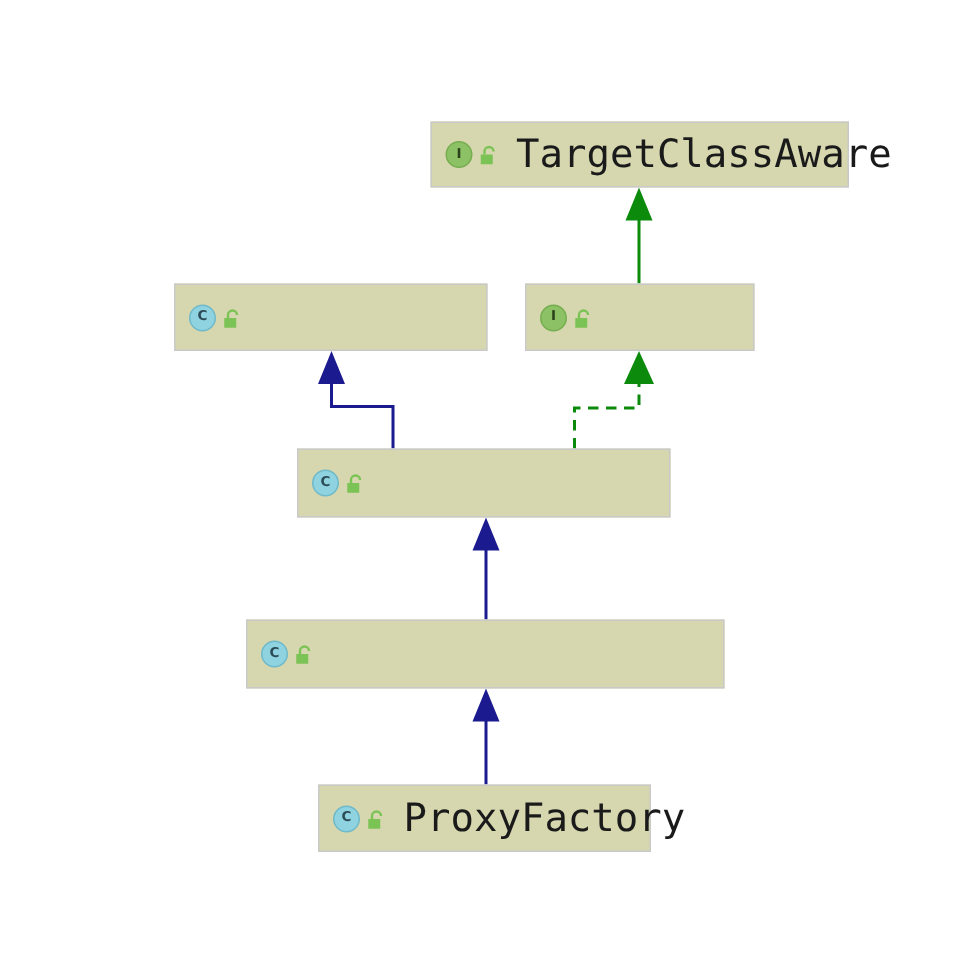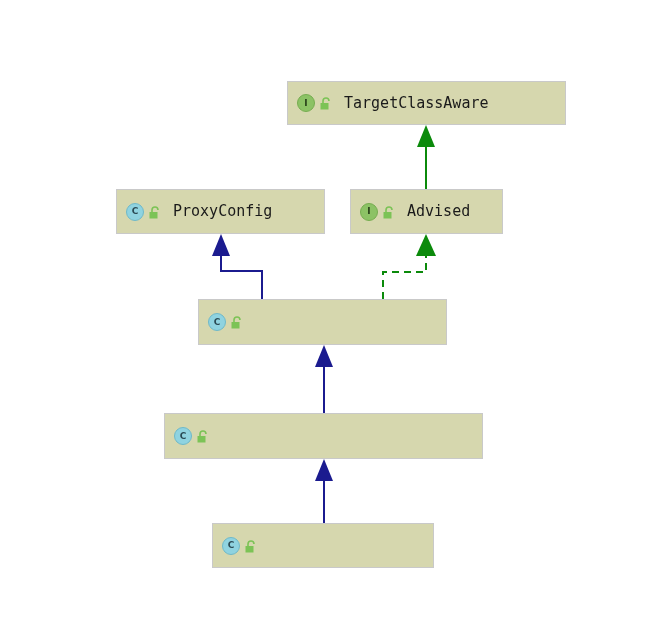--- a/index.html
+++ b/index.html
@@ -70,21 +70,21 @@
   .lock-icon {
     flex: 0 0 auto;
     width: 13px;
     height: 14px;
     margin-right: 12px;
     display: inline-block;
   }
 
   .node-label {
     font-family: "DejaVu Sans Mono", "Liberation Mono", monospace;
-    font-size: 15px;
+    font-size: 26px;
     color: #1a1a1a;
     letter-spacing: 0px;
     line-height: 1;
   }
 
   
   #node-target-class-aware { left: 287px; top: 81px;  width: 279px; height: 44px; }
   #node-proxy-config       { left: 116px; top: 189px; width: 209px; height: 45px; }
   #node-advised            { left: 350px; top: 189px; width: 153px; height: 45px; }
   #node-advised-support    { left: 198px; top: 299px; width: 249px; height: 46px; }
@@ -140,32 +140,30 @@
   </div>
 
   <div class="uml-node" id="node-proxy-config">
     <span class="type-icon class-icon">C</span>
     <span class="lock-icon">
       <svg viewBox="0 0 13 14" width="13" height="14" xmlns="http://www.w3.org/2000/svg">
         <path d="M4 6 V4 a3 3 0 0 1 6 0" fill="none" stroke="#7cc356" stroke-width="1.6"></path>
         <rect x="1.5" y="6" width="8" height="6.5" fill="#7cc356"></rect>
       </svg>
     </span>
-    <span class="node-label">ProxyConfig</span>
   </div>
 
   <div class="uml-node" id="node-advised">
     <span class="type-icon interface-icon">I</span>
     <span class="lock-icon">
       <svg viewBox="0 0 13 14" width="13" height="14" xmlns="http://www.w3.org/2000/svg">
         <path d="M4 6 V4 a3 3 0 0 1 6 0" fill="none" stroke="#7cc356" stroke-width="1.6"></path>
         <rect x="1.5" y="6" width="8" height="6.5" fill="#7cc356"></rect>
       </svg>
     </span>
-    <span class="node-label">Advised</span>
   </div>
 
   <div class="uml-node" id="node-advised-support">
     <span class="type-icon class-icon">C</span>
     <span class="lock-icon">
       <svg viewBox="0 0 13 14" width="13" height="14" xmlns="http://www.w3.org/2000/svg">
         <path d="M4 6 V4 a3 3 0 0 1 6 0" fill="none" stroke="#7cc356" stroke-width="1.6"></path>
         <rect x="1.5" y="6" width="8" height="6.5" fill="#7cc356"></rect>
       </svg>
     </span>
@@ -182,15 +180,16 @@
   </div>
 
   <div class="uml-node" id="node-proxy-factory">
     <span class="type-icon class-icon">C</span>
     <span class="lock-icon">
       <svg viewBox="0 0 13 14" width="13" height="14" xmlns="http://www.w3.org/2000/svg">
         <path d="M4 6 V4 a3 3 0 0 1 6 0" fill="none" stroke="#7cc356" stroke-width="1.6"></path>
         <rect x="1.5" y="6" width="8" height="6.5" fill="#7cc356"></rect>
       </svg>
     </span>
+    <span class="node-label">ProxyFactory</span>
   </div>
 
 </div>
 
 </body></html>

